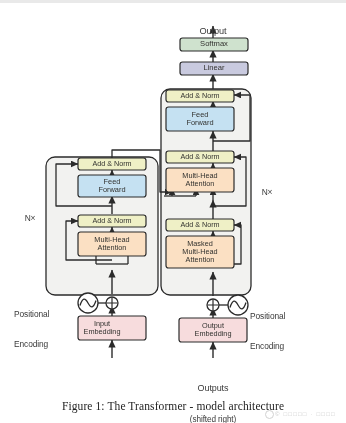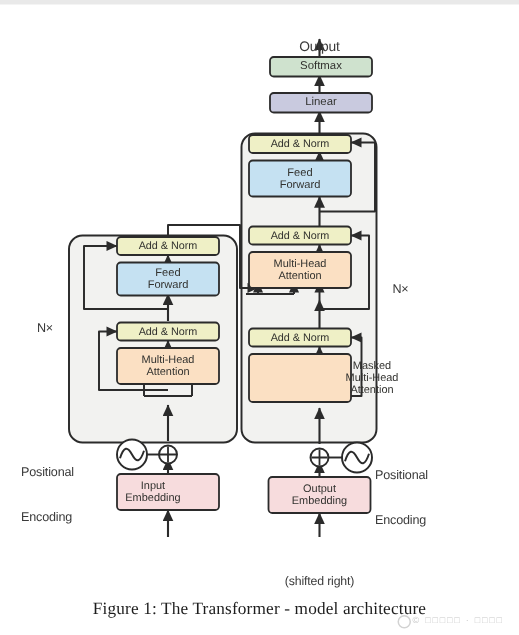--- a/index.html
+++ b/index.html
@@ -173,21 +173,21 @@
 
   <div class="box-label" style="left:166px; top:151px; width:68px; height:12px; font-size:7.2px;">Add &amp; Norm</div>
 
   <div class="box-label" style="left:166px; top:168px; width:68px; height:24px; font-size:7.3px; flex-direction:column;">
     <span>Multi-Head</span>
     <span>Attention</span>
   </div>
 
   <div class="box-label" style="left:166px; top:219px; width:68px; height:12px; font-size:7.2px;">Add &amp; Norm</div>
 
-  <div class="box-label" style="left:166px; top:236px; width:68px; height:32px; font-size:7.3px; flex-direction:column;margin-left:48px;">
+  <div class="box-label" style="left:166px; top:236px; width:68px; height:32px; font-size:7.3px; flex-direction:column;">
     <span>Masked</span>
     <span>Multi-Head</span>
     <span>Attention</span>
   </div>
 
   <div class="box-label" style="left:78px; top:158px; width:68px; height:12px; font-size:7.2px;">Add &amp; Norm</div>
 
   <div class="box-label" style="left:78px; top:175px; width:68px; height:22px; font-size:7.4px; flex-direction:column;">
     <span>Feed</span>
     <span>Forward</span>
@@ -223,20 +223,21 @@
     <div>Encoding</div>
   </div>
 
   <div class="lbl" style="left:250px; top:292px; width:70px; font-size:8.4px; text-align:left;">
     <div>Positional</div>
     <div>Encoding</div>
   </div>
 
 
   <div class="lbl" style="left:178px; top:362px; width:70px; font-size:9px;">
+    <div>Outputs</div>
     <div style="font-size:8.2px;">(shifted right)</div>
   </div>
 
   <div class="caption" style="top:400px;">Figure 1: The Transformer - model architecture</div>
 
   <div class="wm-logo" style="left:265px; top:410px;"></div>
   <div class="watermark" style="left:275px; top:411px;">© □□□□□ · □□□□</div>
 
 </div>
 

